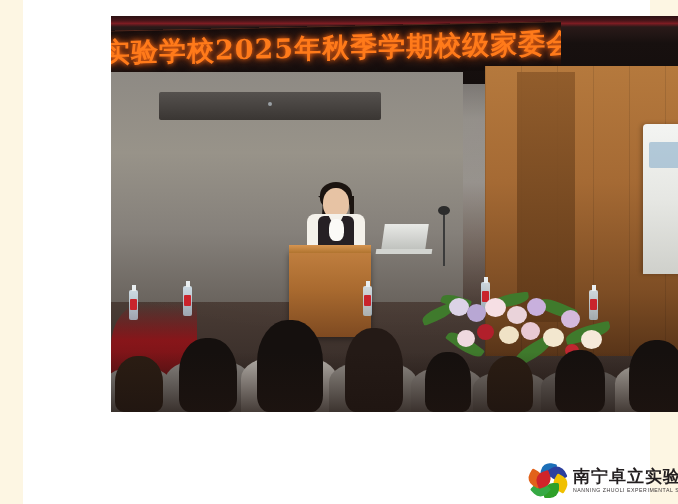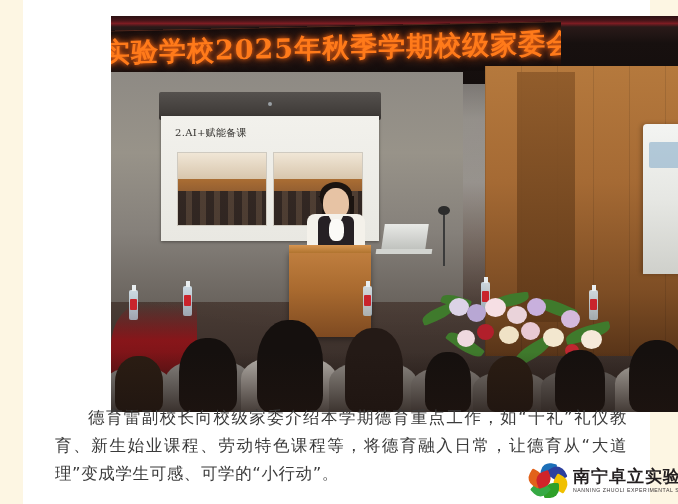--- a/index.html
+++ b/index.html
@@ -344,31 +344,20 @@
         <div class="led-banner">
           <span class="led-text">实验学校2025年秋季学期校级家委会</span>
         </div>
 
         <div class="wall-grey"></div>
         <div class="wood-panel"></div>
         <div class="wood-panel dark"></div>
         <div class="ac-unit"></div>
 
         <div class="screen-frame"></div>
-        <div class="screen">
-          <div class="slide-title">2.AI+赋能备课</div>
-          <div class="slide-photo a">
-            <div class="room-ceiling"></div>
-              <div class="heads"></div>
-          </div>
-          <div class="slide-photo b">
-            <div class="room-ceiling"></div>
-              <div class="heads"></div>
-          </div>
-        </div>
 
         <div class="speaker-hair"></div>
         <div class="speaker-head"></div>
         <div class="speaker-body"></div>
         <div class="speaker-vest"></div>
         <div class="speaker-scarf"></div>
         <div class="podium"></div>
         <div class="laptop"></div>
         <div class="mic-stand"></div>
         <div class="mic-head"></div>
@@ -428,23 +417,20 @@
           <div class="head" style="left:444px; width:50px; height:62px;"></div>
 
           <div class="shoulder" style="left:504px; width:84px; height:48px; background:#b3aea7;"></div>
           <div class="head" style="left:518px; width:56px; height:72px;"></div>
 
           <div class="table-front"></div>
         </div>
       </div>
     </figure>
 
-    <div class="article-body">
-      <p class="para">德育雷副校长向校级家委介绍本学期德育重点工作，如“十礼”礼仪教育、新生始业课程、劳动特色课程等，将德育融入日常，让德育从“大道理”变成学生可感、可学的“小行动”。</p>
-    </div>
 
     <div class="logo">
       <div class="logo-mark">
         <i class="p1"></i>
           <i class="p2"></i>
           <i class="p3"></i>
         <i class="p4"></i>
           <i class="p5"></i>
           <i class="p6"></i>
           <i class="p7"></i>

